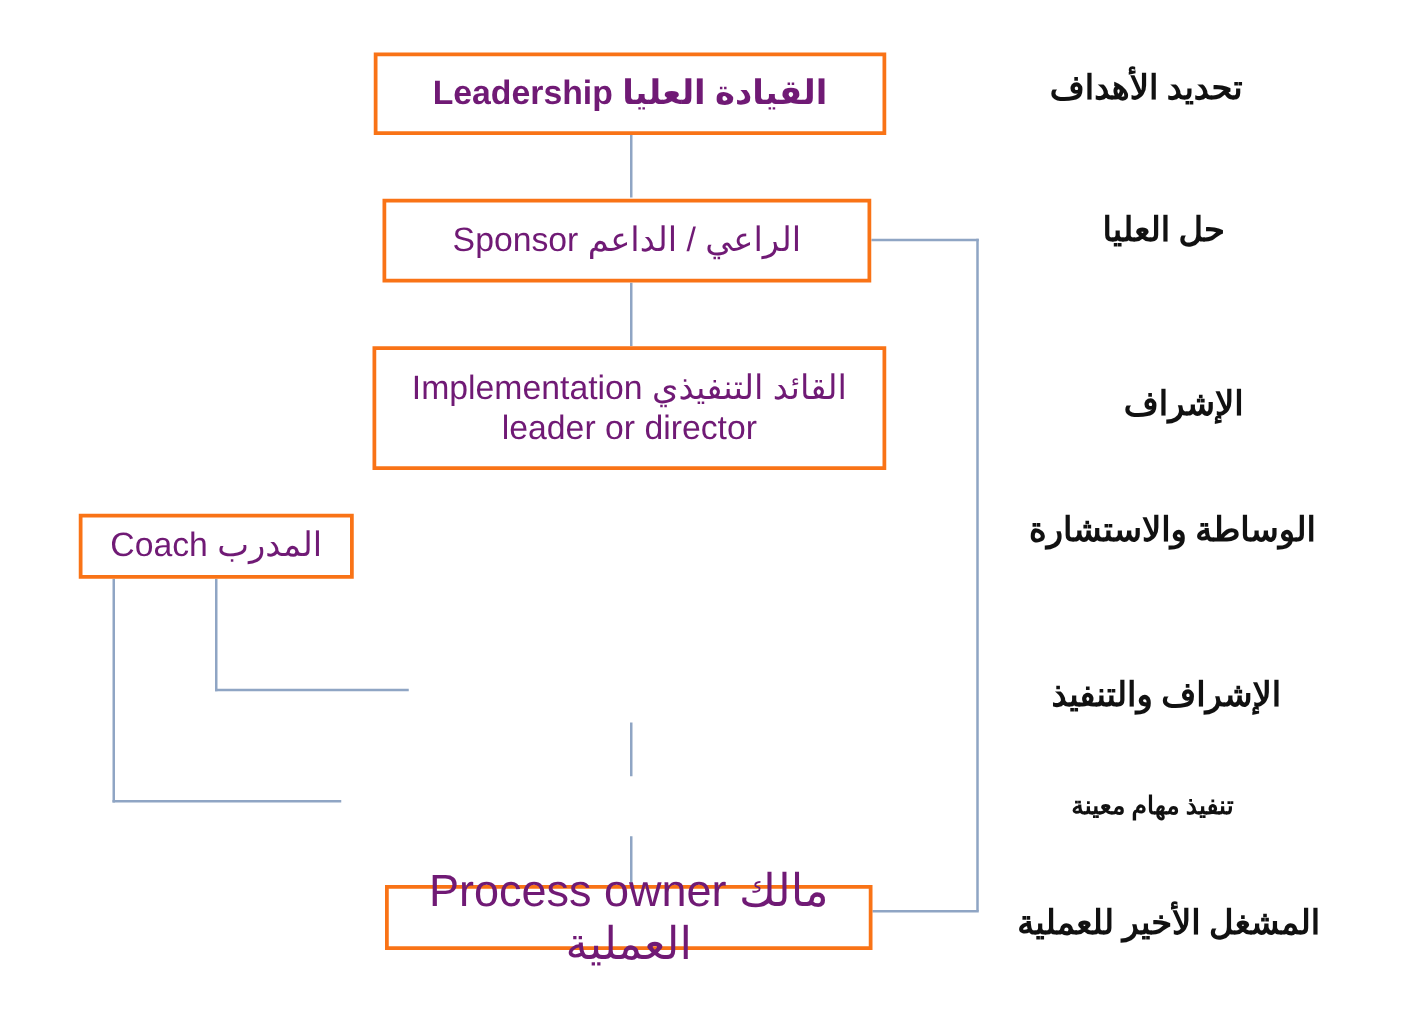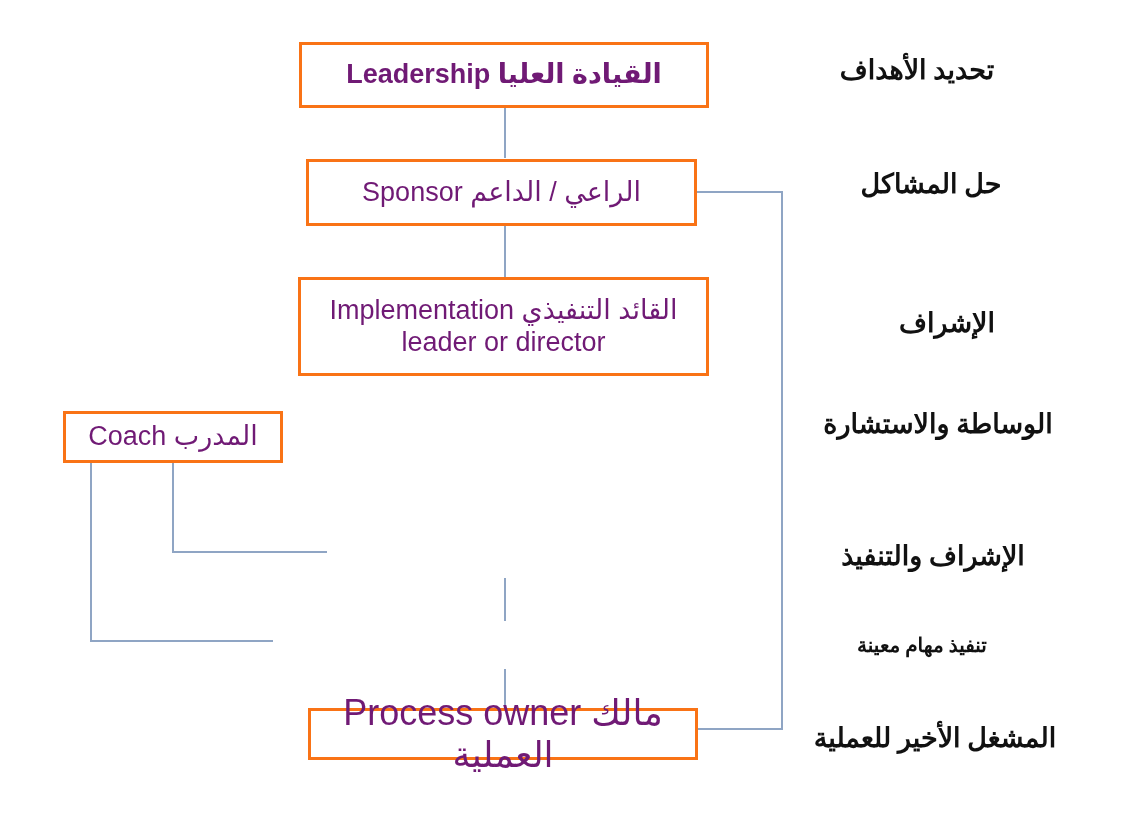--- a/index.html
+++ b/index.html
@@ -95,21 +95,21 @@
   </div>
 
 
 
   <div class="node" style="left:308px; top:708px; width:390px; height:52px; font-size:36px;">
     <span class="label">Process owner مالك العملية</span>
   </div>
 
   <div class="annotation" style="left:917px; top:70px; font-size:27px;">تحديد الأهداف</div>
 
-  <div class="annotation" style="left:931px; top:184px; font-size:27px;">حل المشاكل</div>
+  <div class="annotation" style="left:931px; top:184px; font-size:27px;">حل العليا</div>
 
   <div class="annotation" style="left:947px; top:306px; font-size:27px;margin-top:17px;">الإشراف</div>
 
   <div class="annotation" style="left:938px; top:424px; font-size:27px;text-align:right;">الوساطة والاستشارة</div>
 
   <div class="annotation" style="left:933px; top:556px; font-size:27px;">الإشراف والتنفيذ</div>
 
   <div class="annotation" style="left:922px; top:645px; font-size:20px;">تنفيذ مهام معينة</div>
 
   <div class="annotation" style="left:935px; top:738px; font-size:27px;font-family:Liberation Serif, serif;">المشغل الأخير للعملية</div>

